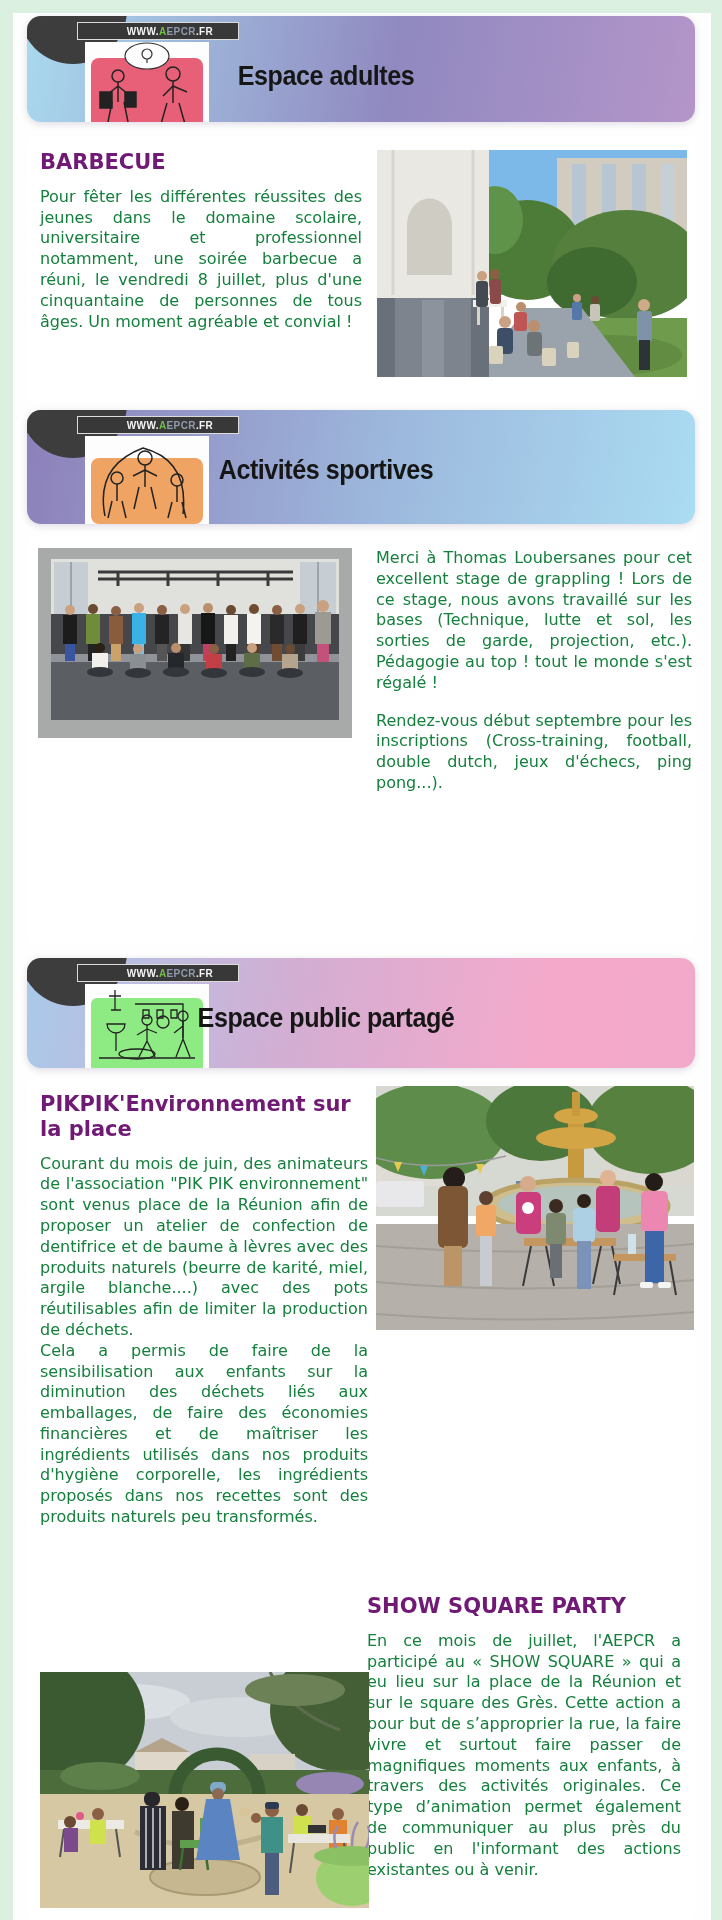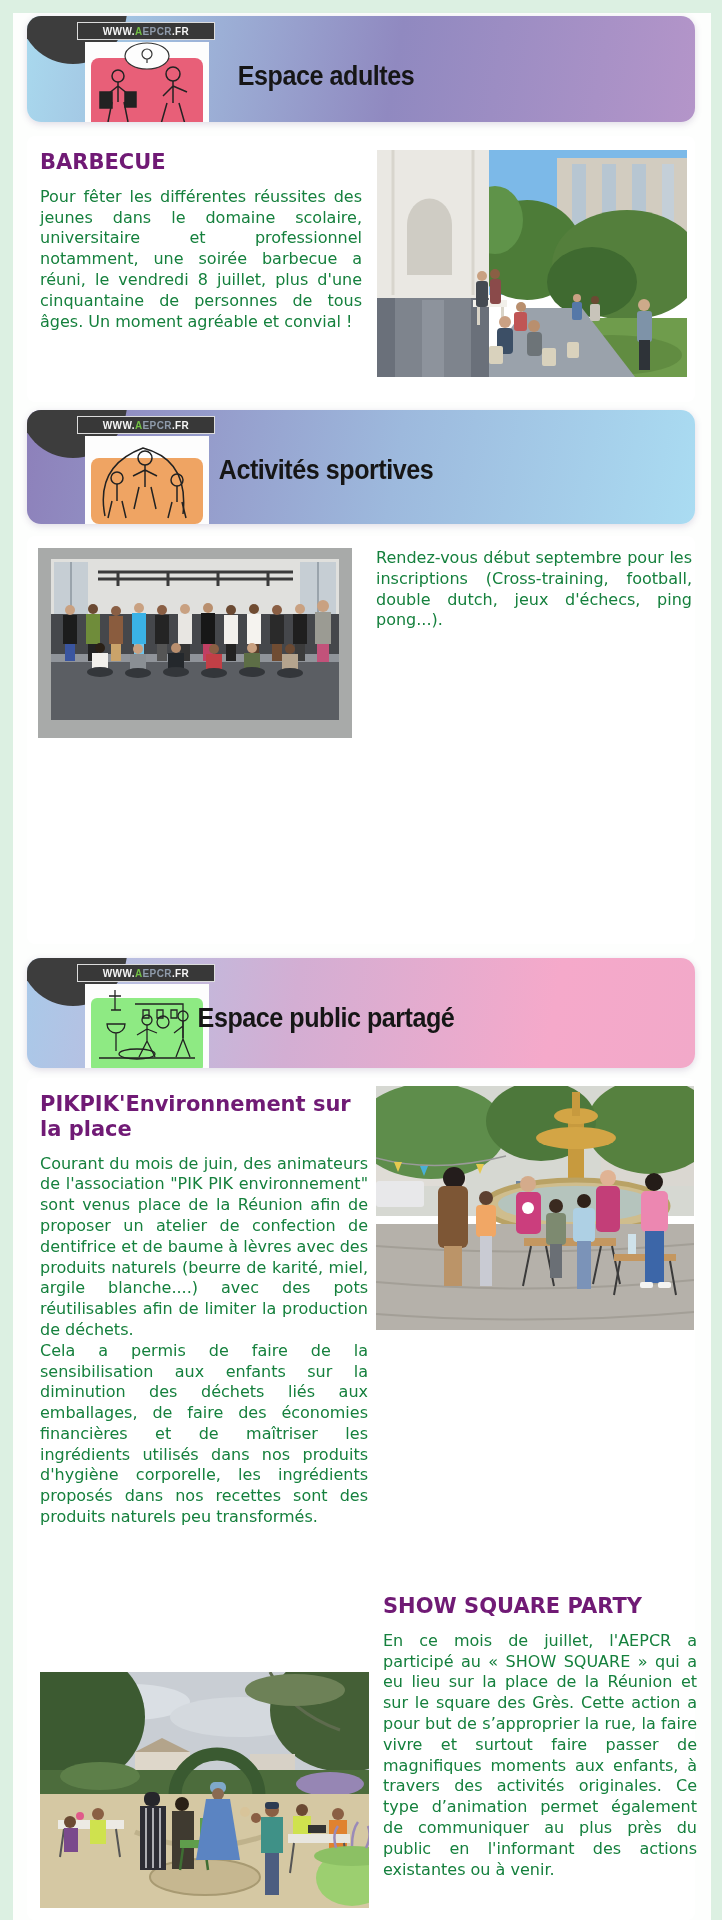--- a/index.html
+++ b/index.html
@@ -4,21 +4,21 @@
 <style>
   html,body{margin:0;padding:0;}
   body{width:722px;height:1920px;position:relative;background:#dcf0e2;font-family:"DejaVu Sans",sans-serif;overflow:hidden;}
   .page-col{position:absolute;left:13px;top:13px;width:698px;height:1907px;background:#fdfefd;}
   .banner{position:absolute;left:27px;width:668px;border-radius:14px;overflow:hidden;box-shadow:0 2px 7px rgba(90,60,120,.18);}
   .banner-1{top:16px;height:106px;background:linear-gradient(100deg,#a9d9ee 0%,#9089c0 55%,#b495c9 100%);}
   .banner-2{top:410px;height:114px;background:linear-gradient(100deg,#8d80ba 0%,#9db9dd 55%,#aadcf2 100%);}
   .banner-3{top:958px;height:110px;background:linear-gradient(100deg,#a9c9e9 0%,#d3aed3 40%,#f5a9ca 78%,#f2a9c9 100%);}
   .corner-dot{position:absolute;left:-8px;top:-60px;width:108px;height:108px;border-radius:50%;background:#3d3d3d;}
   .logo{position:absolute;left:50px;top:6px;width:140px;}
-  .logo-bar{width:136px;height:16px;background:#383838;border:1px solid #dcdcdc;display:flex;align-items:center;justify-content:center;font:bold 10px "Liberation Sans",sans-serif;letter-spacing:.4px;}
+  .logo-bar{width:136px;height:16px;background:#383838;border:1px solid #dcdcdc;display:flex;align-items:center;justify-content:center;font:bold 10px "Liberation Sans",sans-serif;letter-spacing:.4px;padding-left:24px;}
   .logo-bar .w{color:#f5f5f5}.logo-bar .a{color:#71bf44}.logo-bar .e{color:#8f9bab}.logo-bar .f{color:#f5f5f5}
   .logo-pic{margin-left:8px;margin-top:2px;width:124px;height:88px;background:#fdfdfd;display:flex;align-items:flex-end;justify-content:center;}
   .banner-title{position:absolute;left:110px;right:180px;top:60px;transform:translateY(-50%) scaleX(.93);text-align:center;font:bold 27px "Liberation Sans",sans-serif;color:#161616;letter-spacing:-.5px;white-space:nowrap;}
   .card{position:absolute;left:27px;width:668px;background:#ffffff;border-radius:8px;}
   .card-1{top:136px;height:266px;}
   .card-2{top:536px;height:408px;}
   .card-3{top:1078px;height:842px;}
   .h-section{font:bold 21px "DejaVu Sans",sans-serif;color:#701a75;line-height:1.18;margin:0 0 12px 0;}
   .body-text{font-size:16px;line-height:1.3;color:#15803d;text-align:justify;}
   .body-text p{margin:0 0 17px 0;}
@@ -211,20 +211,21 @@
             <rect x="206" y="105" width="16" height="16" fill="#5d6e46"></rect>
             <ellipse cx="214" cy="124" rx="13" ry="5" fill="#33363a"></ellipse>
           <circle cx="252" cy="101" r="5" fill="#6b4a33"></circle>
             <rect x="244" y="106" width="16" height="16" fill="#b5a48e"></rect>
             <ellipse cx="252" cy="125" rx="13" ry="5" fill="#33363a"></ellipse>
         </g>
       </svg>
     </div>
     <div class="abs" style="left:349px;top:12px;width:316px;">
       <div class="body-text">
+        <p>Merci à Thomas Loubersanes pour cet excellent stage de grappling ! Lors de ce stage, nous avons travaillé sur les bases (Technique, lutte et sol, les sorties de garde, projection, etc.). Pédagogie au top ! tout le monde s'est régalé !</p>
         <p>Rendez-vous début septembre pour les inscriptions (Cross-training, football, double dutch, jeux d'échecs, ping pong...).</p>
       </div>
     </div>
   </div>
 
   <div class="banner banner-3">
     <div class="corner-dot"></div>
     <div class="logo">
       <div class="logo-bar">
         <span class="w">WWW.</span>
@@ -314,21 +315,21 @@
         <circle cx="232" cy="92" r="8" fill="#e0b394"></circle>
         <rect x="220" y="100" width="24" height="46" rx="5" fill="#c33e78"></rect>
         <circle cx="278" cy="96" r="9" fill="#241c18"></circle>
         <rect x="265" y="105" width="27" height="41" rx="5" fill="#ec87b1"></rect>
         <rect x="269" y="145" width="19" height="52" fill="#3c66a8"></rect>
         <rect x="264" y="196" width="13" height="6" rx="2" fill="#f4f4f2"></rect>
           <rect x="282" y="196" width="13" height="6" rx="2" fill="#f4f4f2"></rect>
       </svg>
     </div>
 
-    <div class="abs" style="left:356px;top:516px;width:314px;">
+    <div class="abs" style="left:340px;top:516px;width:314px;">
       <h2 class="h-section">SHOW SQUARE PARTY</h2>
       <div class="body-text">
         <p>En ce mois de juillet, l'AEPCR a participé au « SHOW SQUARE » qui a eu lieu sur la place de la Réunion et sur le square des Grès. Cette action a pour but de s’approprier la rue, la faire vivre et surtout faire passer de magnifiques moments aux enfants, à travers des activités originales. Ce type d’animation permet également de communiquer au plus près du public en l'informant des actions existantes ou à venir.</p>
       </div>
     </div>
 
     <div class="abs" style="left:13px;top:594px;" aria-label="Show Square Party au square des Grès">
       <svg class="photo" width="329" height="236" viewBox="0 0 329 236">
         <rect width="329" height="122" fill="#c9ced4"></rect>
         <ellipse cx="90" cy="30" rx="60" ry="18" fill="#dadfe4"></ellipse>

